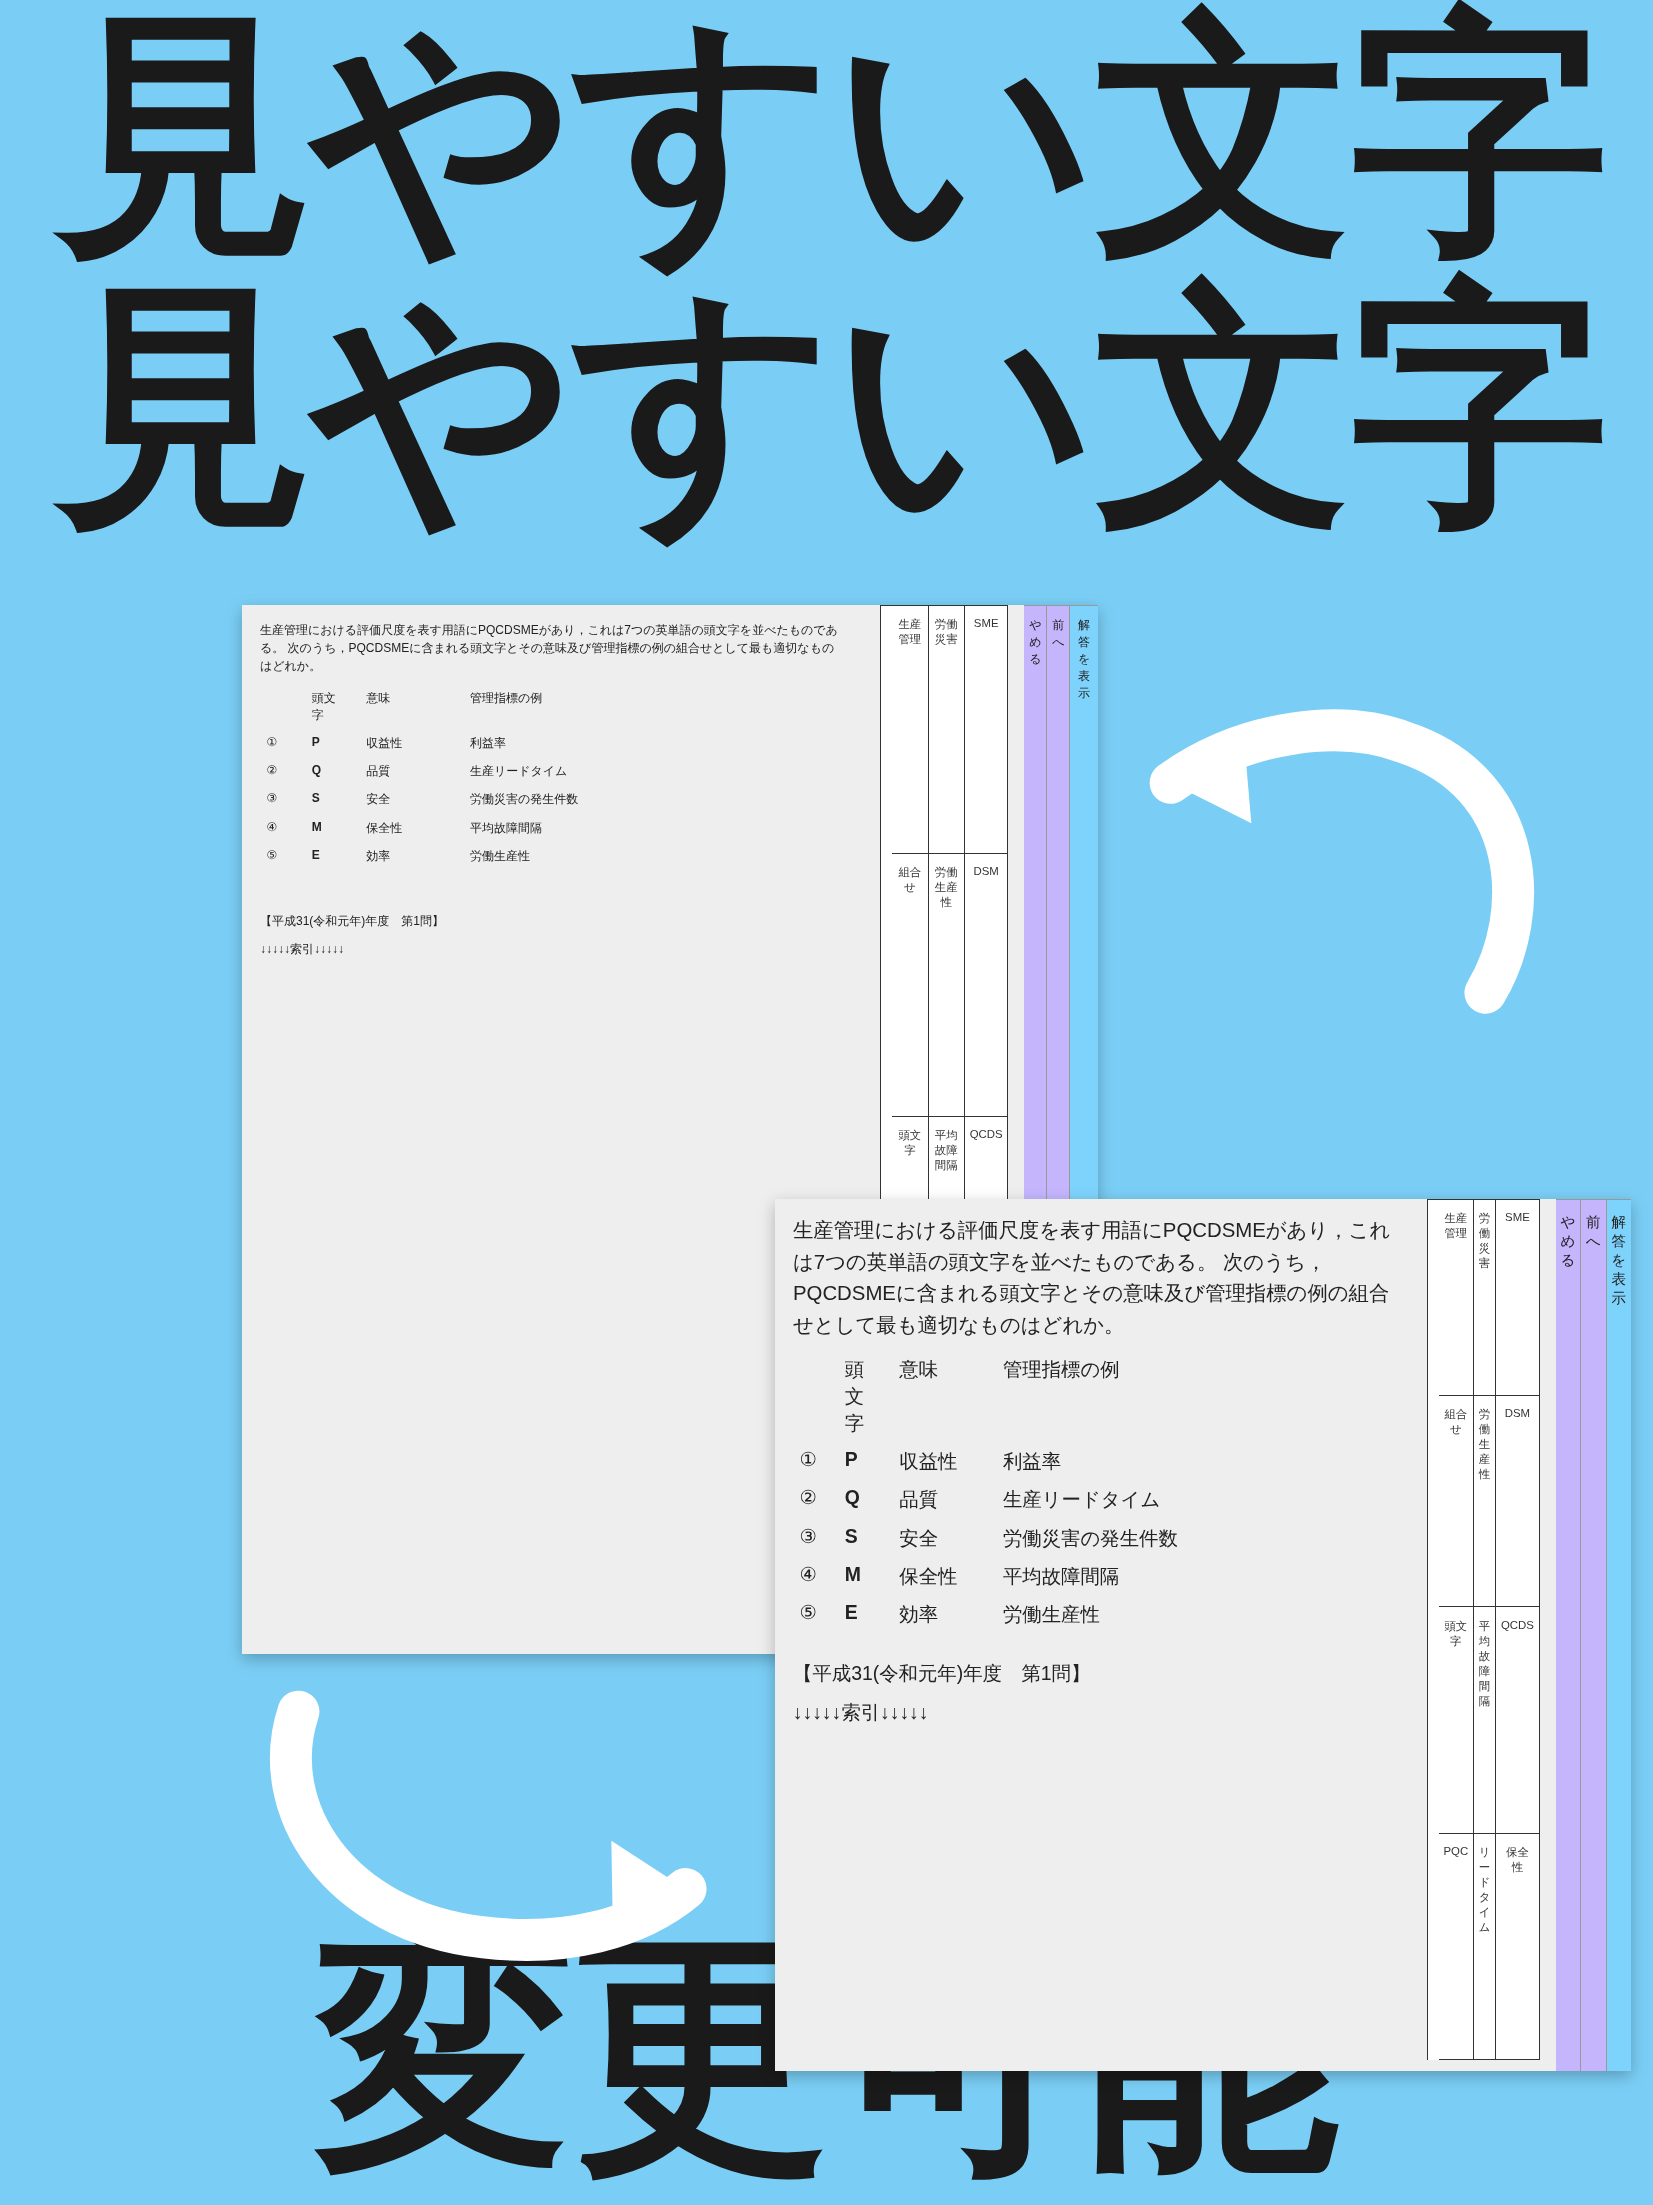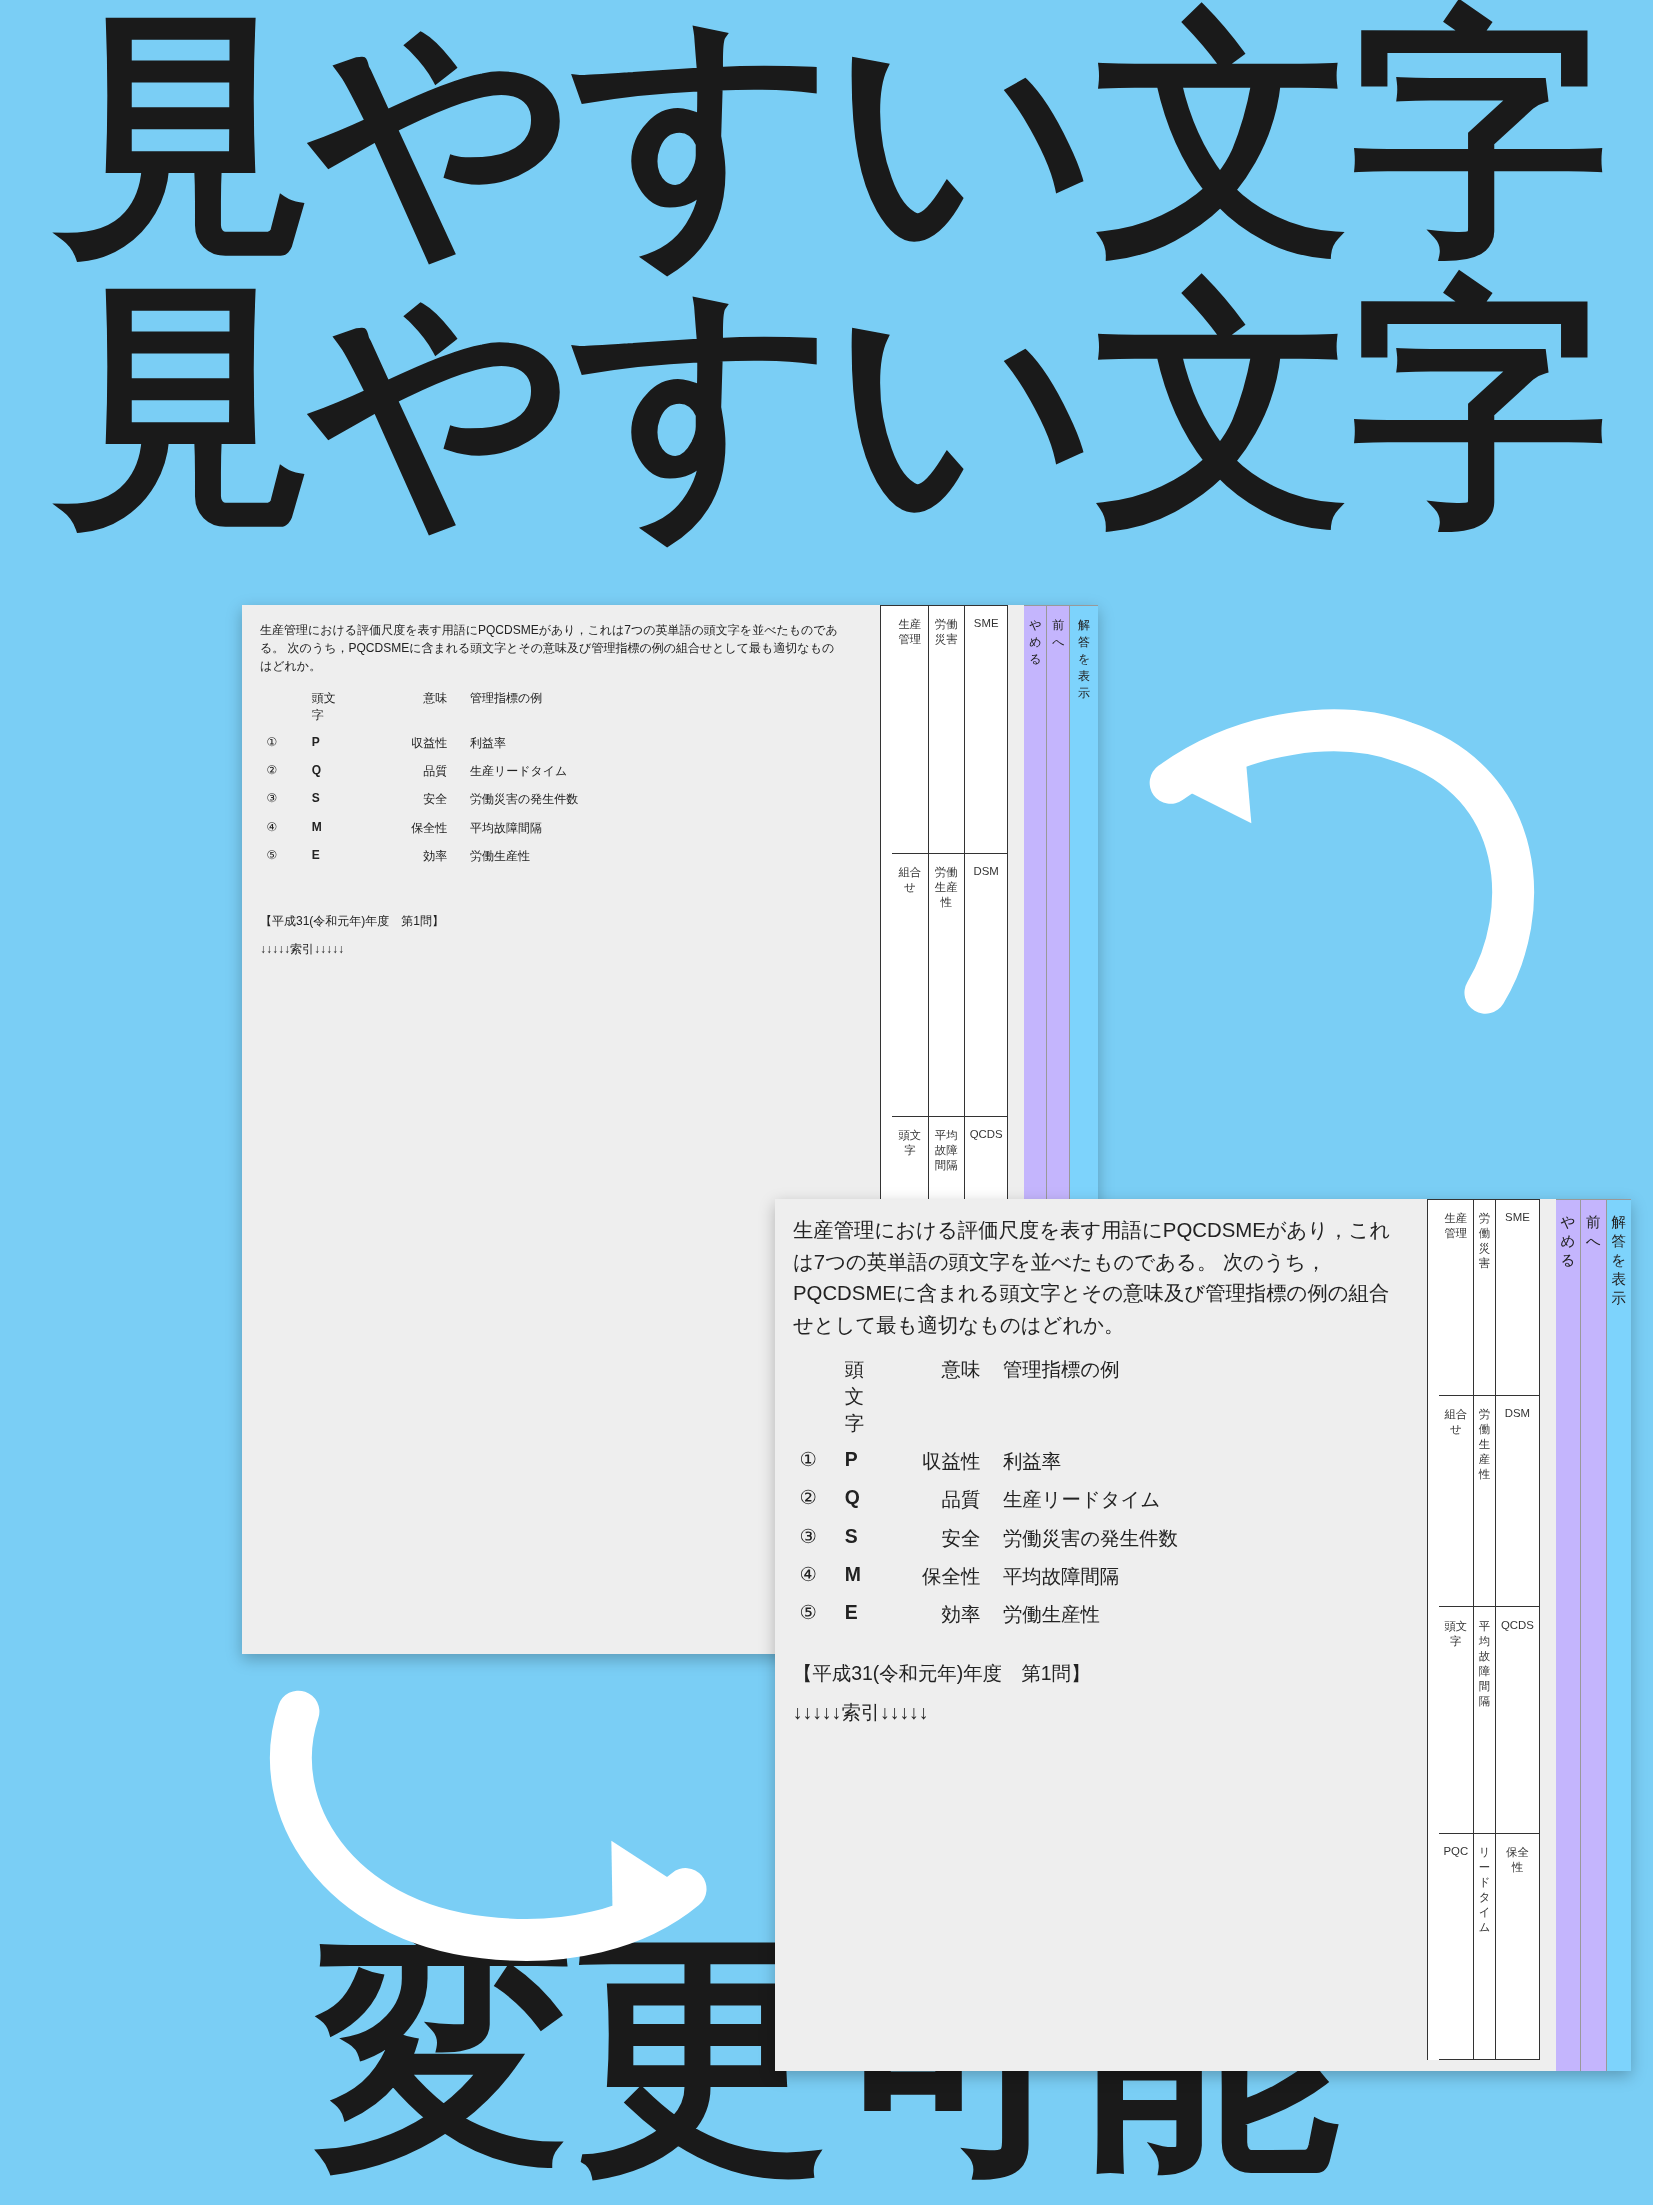--- a/index.html
+++ b/index.html
@@ -36,21 +36,21 @@
     padding: 16px 18px 11.3px 18px;
     color: #222;
   }
   .qtext { font-size: 1em; line-height: 1.5; margin-bottom: 14.5px; }
   .panel.large .qtext { font-size: 1.05em; line-height: 1.55; }
 
   .opt-table { margin-left: 6.5px; }
   .opt-header, .opt-row { display: flex; gap: 22.6px; margin-bottom: 11.3px; }
   .opt-num { width: 22.6px; }
   .opt-letter { width: 32px; font-weight: 600; }
-  .opt-meaning { width: 81px; text-align: right; }
+  .opt-meaning { width: 81px; }
   .opt-example { flex: 1; }
   .opt-header .opt-num { }
   .opt-header span { font-weight: 500; }
 
   .meta { margin-top: 32px; }
   .meta-line { margin-bottom: 11.3px; }
   .panel.small .meta { margin-top: 48px; }
 
   .spacer { flex: 1; }
 

